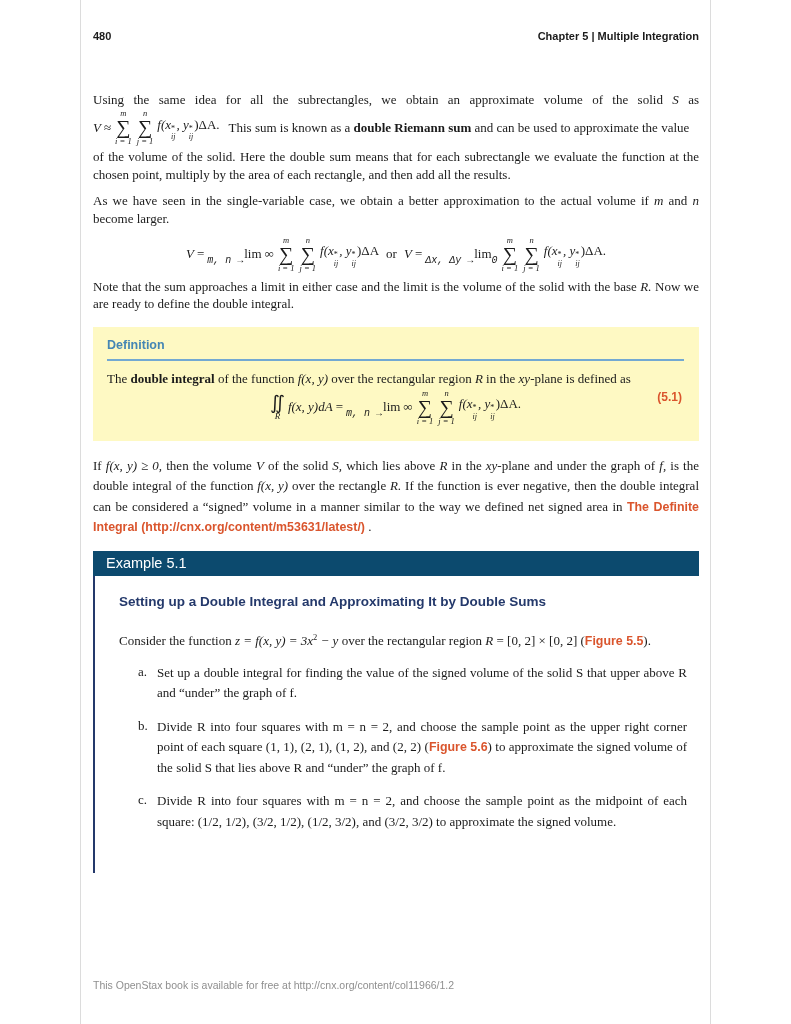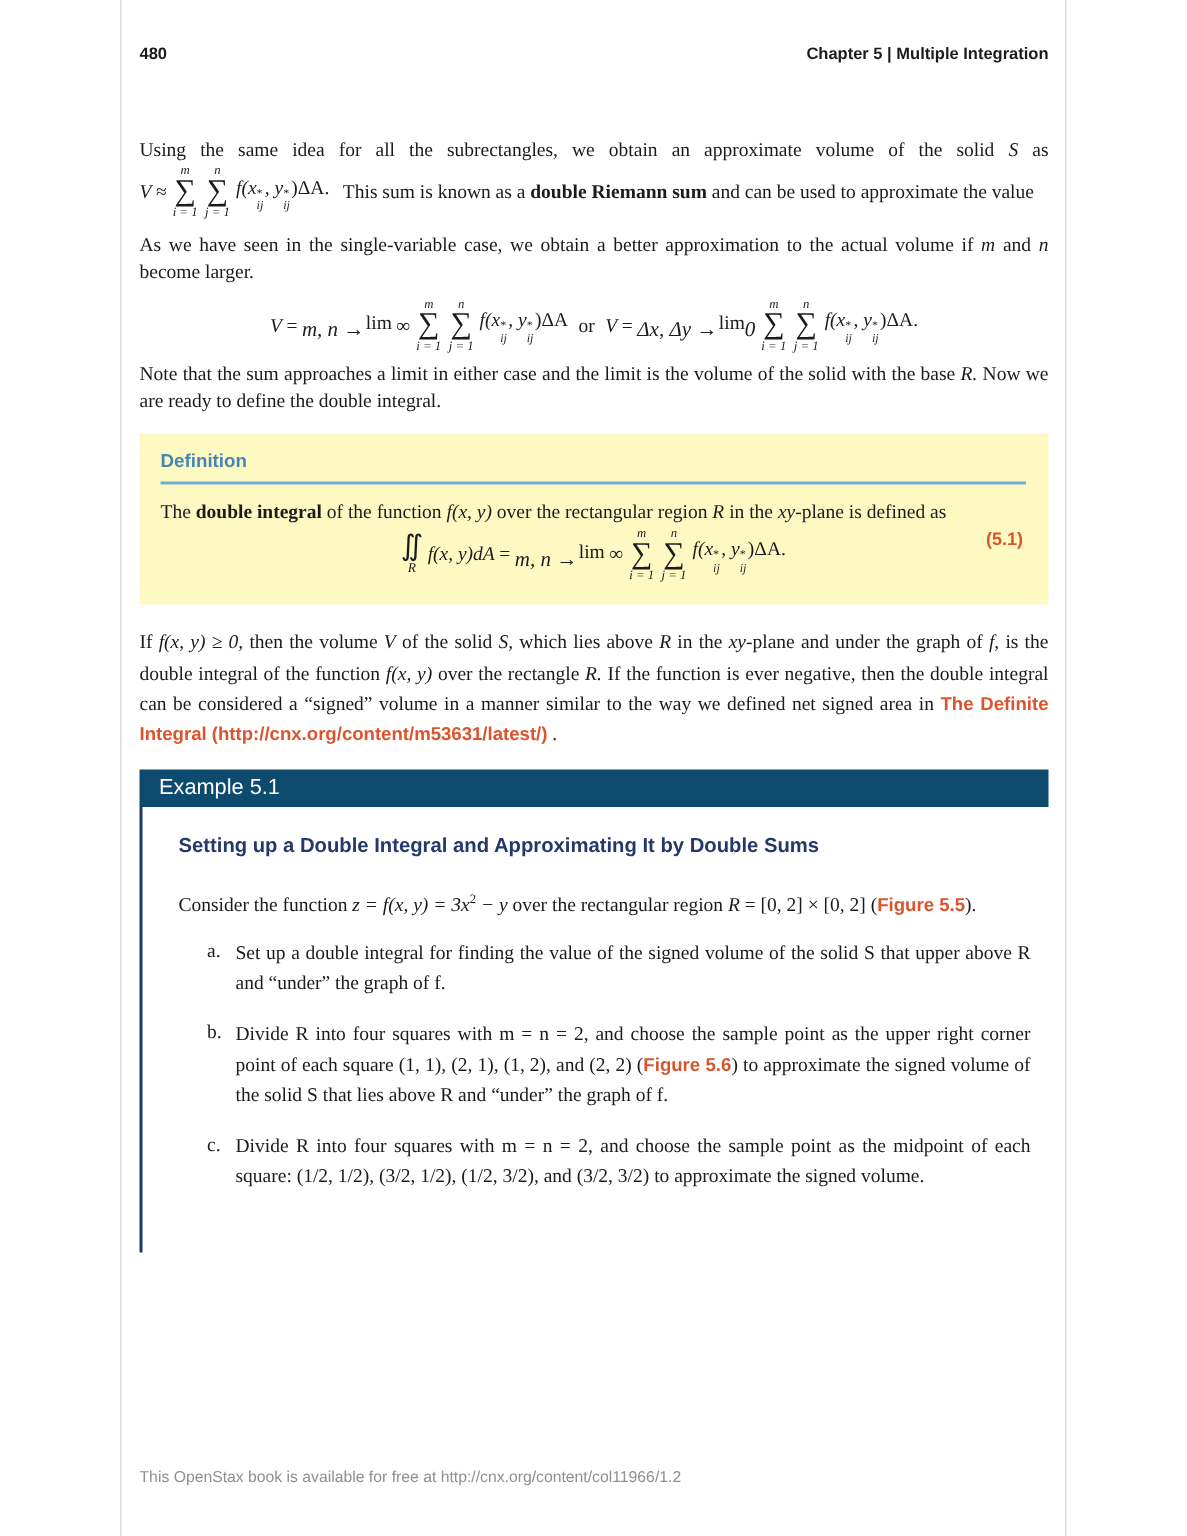--- a/index.html
+++ b/index.html
@@ -22,21 +22,21 @@
 
   
   .eqrow { display:flex; align-items:center; gap:3px; }
   .center { justify-content:center; }
   .mathline { display:flex; align-items:center; gap:3px; margin:1px 0 3px; }
   .sum { display:inline-flex; flex-direction:column; align-items:center; line-height:1;
          font-size:8.5px; font-style:italic; margin:0 1px; }
   .sum .sg { font-size:20px; font-style:normal; line-height:.95; }
   .ss { display:inline-flex; flex-direction:column; align-items:flex-start;
         font-size:8px; line-height:1.05; position:relative; top:2px; margin-right:1px; }
-  .lsub { font-size:14px; font-style:italic; position:relative; top:5px; }
+  .lsub { font-size:10px; font-style:italic; position:relative; top:5px;font-family:Liberation Mono, monospace; }
   .limg { display:inline-flex; align-items:baseline; }
   .lw { margin-left:1px; }
   .tailtext { margin-left:6px; white-space:nowrap; }
   .iint { display:inline-flex; flex-direction:column; align-items:center; line-height:1; }
   .iints { font-size:19px; } .iintr { font-size:9px; font-style:italic; }
 
   .dispeq { margin:9px 0 6px; }
 
   
   .defbox { margin-top:14px; background:#fef9c3; padding:10px 15px 8px 14px; }
@@ -98,20 +98,21 @@
       <span><i>f(x</i><span class="ss">
             <span>*</span>
             <i>ij</i>
           </span><i>, y</i><span class="ss">
             <span>*</span>
             <i>ij</i>
           </span><span>)ΔA</span><span>.</span></span>
       <span class="tailtext"><span>This sum is known as a </span><b>double Riemann sum</b><span> and can be used to approximate the value</span></span>
     </div>
 
+    <p class="just"><span>of the volume of the solid. Here the double sum means that for each subrectangle we evaluate the function at the chosen point, multiply by the area of each rectangle, and then add all the results.</span></p>
 
     <p class="just gap"><span>As we have seen in the single-variable case, we obtain a better approximation to the actual volume if </span><i>m</i><span> and </span><i>n</i><span> become larger.</span></p>
 
     <div class="eqrow center dispeq">
       <i>V</i>
       <span>=</span>
       <span class="limg">
           <span class="lsub">m, n → </span>
           <span class="lw">lim</span>
         </span>

